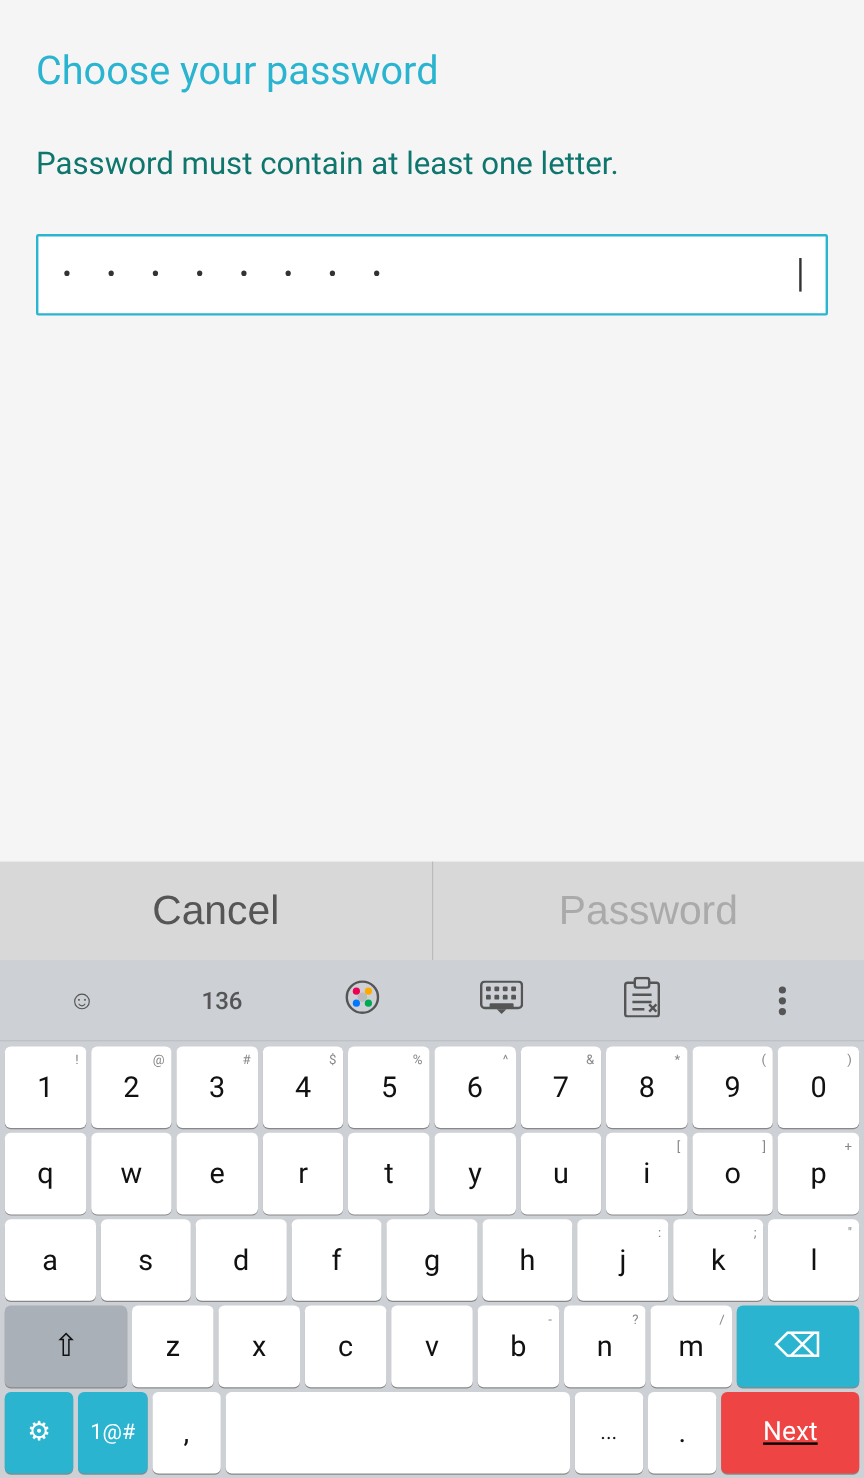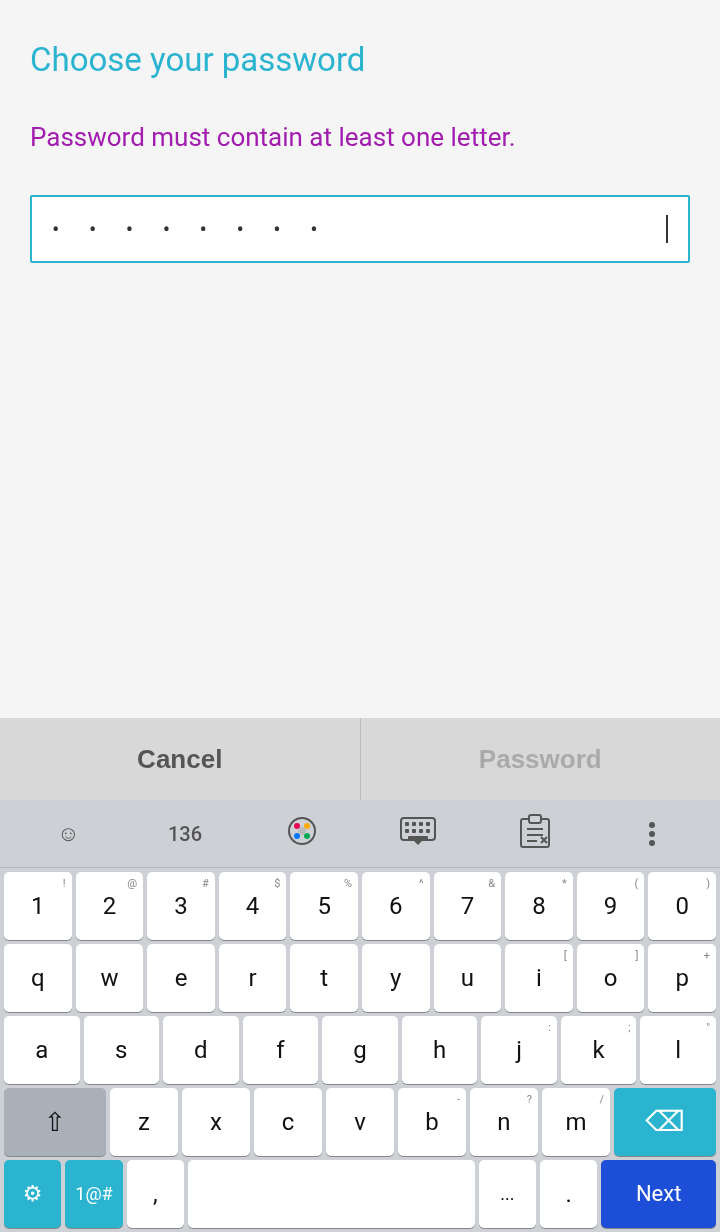--- a/index.html
+++ b/index.html
@@ -22,21 +22,21 @@
 
     .page-title {
       font-size: 33px;
       color: #2ab4d0;
       font-weight: 400;
       margin-bottom: 40px;
     }
 
     .password-hint {
       font-size: 26px;
-      color: #a21caf;
+      color: #0f766e;
       margin-bottom: 40px;
       line-height: 1.4;
     }
 
     .password-input-wrapper {
       border: 2px solid #2ab4d0;
       background: white;
       border-radius: 2px;
       padding: 18px 20px;
       display: flex;
@@ -77,24 +77,24 @@
       display: flex;
       flex-direction: row;
       height: 82px;
       flex-shrink: 0;
     }
 
     .action-bar button {
       flex: 1;
       background: transparent;
       border: none;
-      font-size: 26px;
+      font-size: 34px;
       color: #555;
       cursor: pointer;
-      font-weight: 700;
+      font-weight: 400;
     }
 
     .action-bar .cancel-btn {
       border-right: 1px solid #bbb;
     }
 
     .action-bar .continue-btn {
       color: #aaa;
     }
 
@@ -183,22 +183,23 @@
     .key.backspace-key .key-main {
       color: white;
       font-size: 28px;
     }
 
     .key.space-key {
       flex: 5;
     }
 
     .key.next-key {
-      background: #1d4ed8;
+      background: #ef4444;
       flex: 2;
+      text-decoration: underline;
     }
 
     .key.next-key .key-main {
       color: white;
       font-size: 22px;
     }
 
     .key.gear-key {
       background: #2ab4d0;
       flex: 1;

